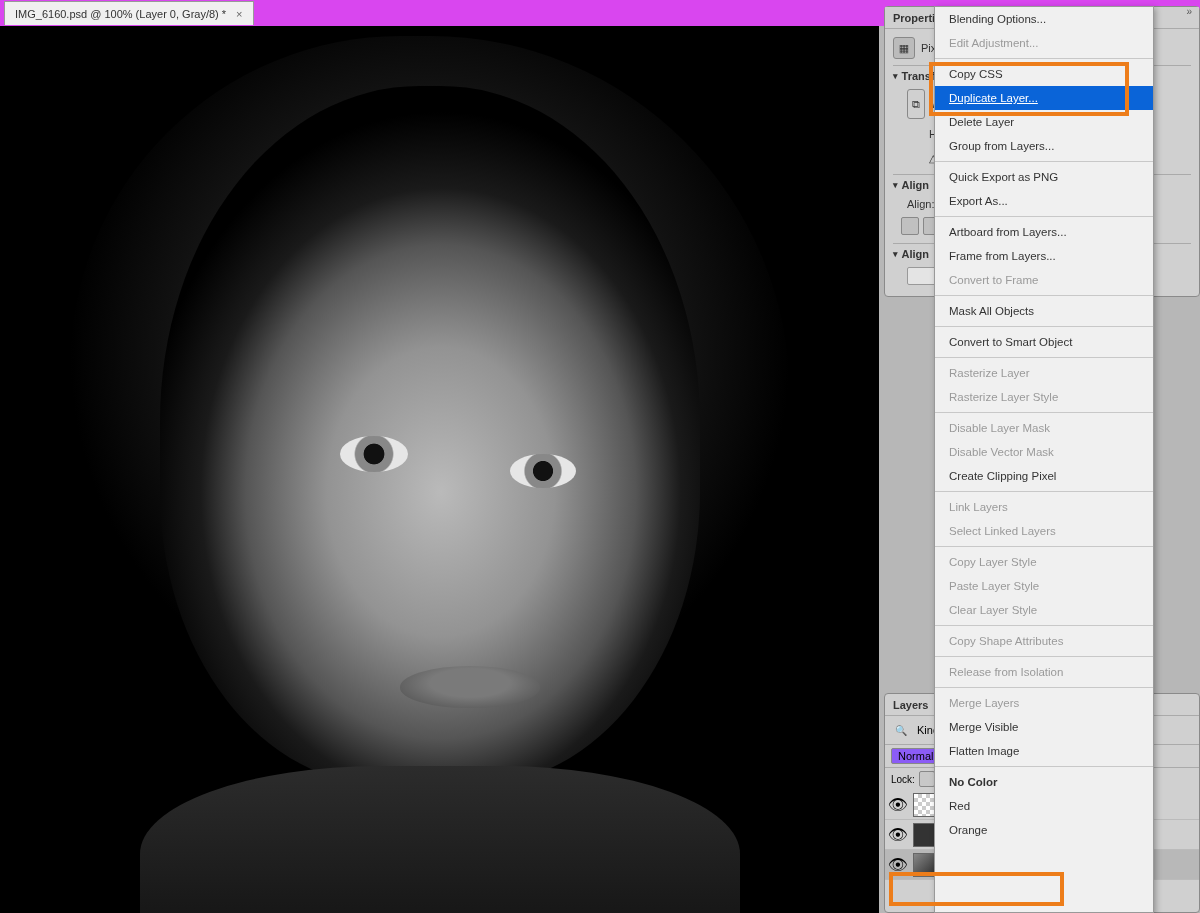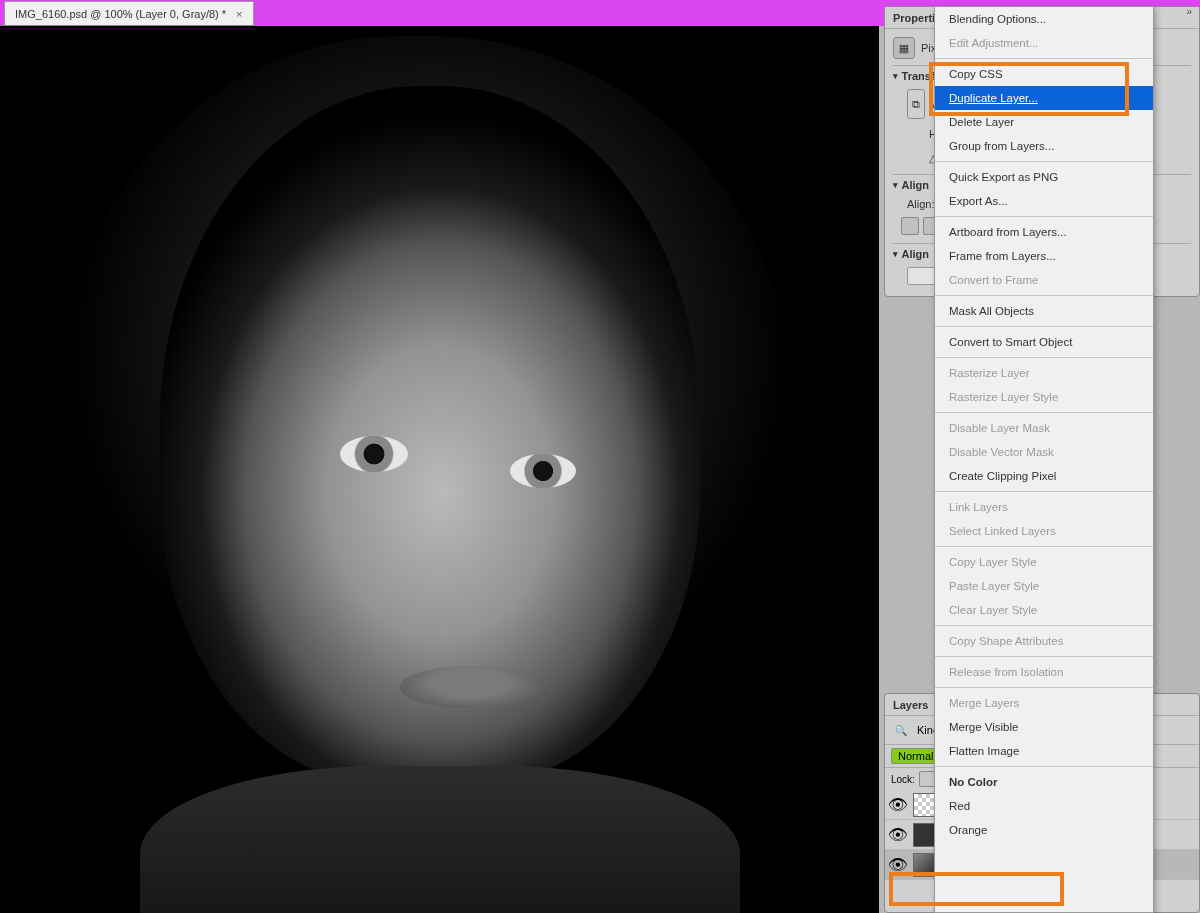--- a/index.html
+++ b/index.html
@@ -26,21 +26,21 @@
 .field-stub { width: 90px; height: 18px; background: #e4e4e4; border: 1px solid #999; border-radius: 2px; }
 .align-icons { display: flex; gap: 4px; padding: 4px 8px; }
 .a-icon { width: 18px; height: 18px; background: #c0c0c0; border: 1px solid #888; border-radius: 2px; }
 
 .layers-panel { background: #d0d0d0; border: 1px solid #8a8a8a; border-radius: 4px; position: absolute; bottom: 0; width: 100%; height: 220px; }
 .layers-tabs { height: 22px; display: flex; align-items: center; padding: 0 8px; font-size: 11px; font-weight: bold; color: #333; border-bottom: 1px solid #aaa; }
 .layers-filter { display: flex; align-items: center; gap: 4px; padding: 4px 6px; border-bottom: 1px solid #aaa; }
 .kind-search { width: 22px; height: 18px; display: flex; align-items: center; justify-content: center; font-size: 10px; }
 .filter-box { width: 20px; height: 20px; background: #c8c8c8; border: 1px solid #888; border-radius: 2px; }
 .blend-row { display: flex; align-items: center; gap: 6px; padding: 3px 6px; font-size: 11px; border-bottom: 1px solid #aaa; }
-.blend-select { background: #84cc16; border: 1px solid #888; padding: 1px 6px; font-size: 11px; border-radius: 2px; }
+.blend-select { background: #8b5cf6; border: 1px solid #888; padding: 1px 6px; font-size: 11px; border-radius: 2px; }
 .lock-row { display: flex; align-items: center; gap: 4px; padding: 3px 6px; font-size: 10px; border-bottom: 1px soloid #aaa; }
 .layer-list { }
 .layer-item { display: flex; align-items: center; height: 30px; padding: 0 4px; border-bottom: 1px solid #bbb; }
 .layer-item.selected { background: #b8b8b8; }
 .eye { width: 18px; height: 18px; display: flex; align-items: center; justify-content: center; }
 .thumb { width: 28px; height: 24px; border: 1px solid #666; margin: 0 6px; display:flex; align-items:center; justify-content:center; }
 .thumb.checker { background: repeating-conic-gradient(#ccc 0 25%, #fff 0 50%) 0 0/8px 8px; }
 .layer-name { font-size: 11px; color: #222; }
 
 .context-menu { position: absolute; top: 6px; left: 934px; width: 220px; height: 907px; background: #f0f0f0; border: 1px solid #999; box-shadow: 2px 2px 6px rgba(0,0,0,0.3); z-index: 100; }

